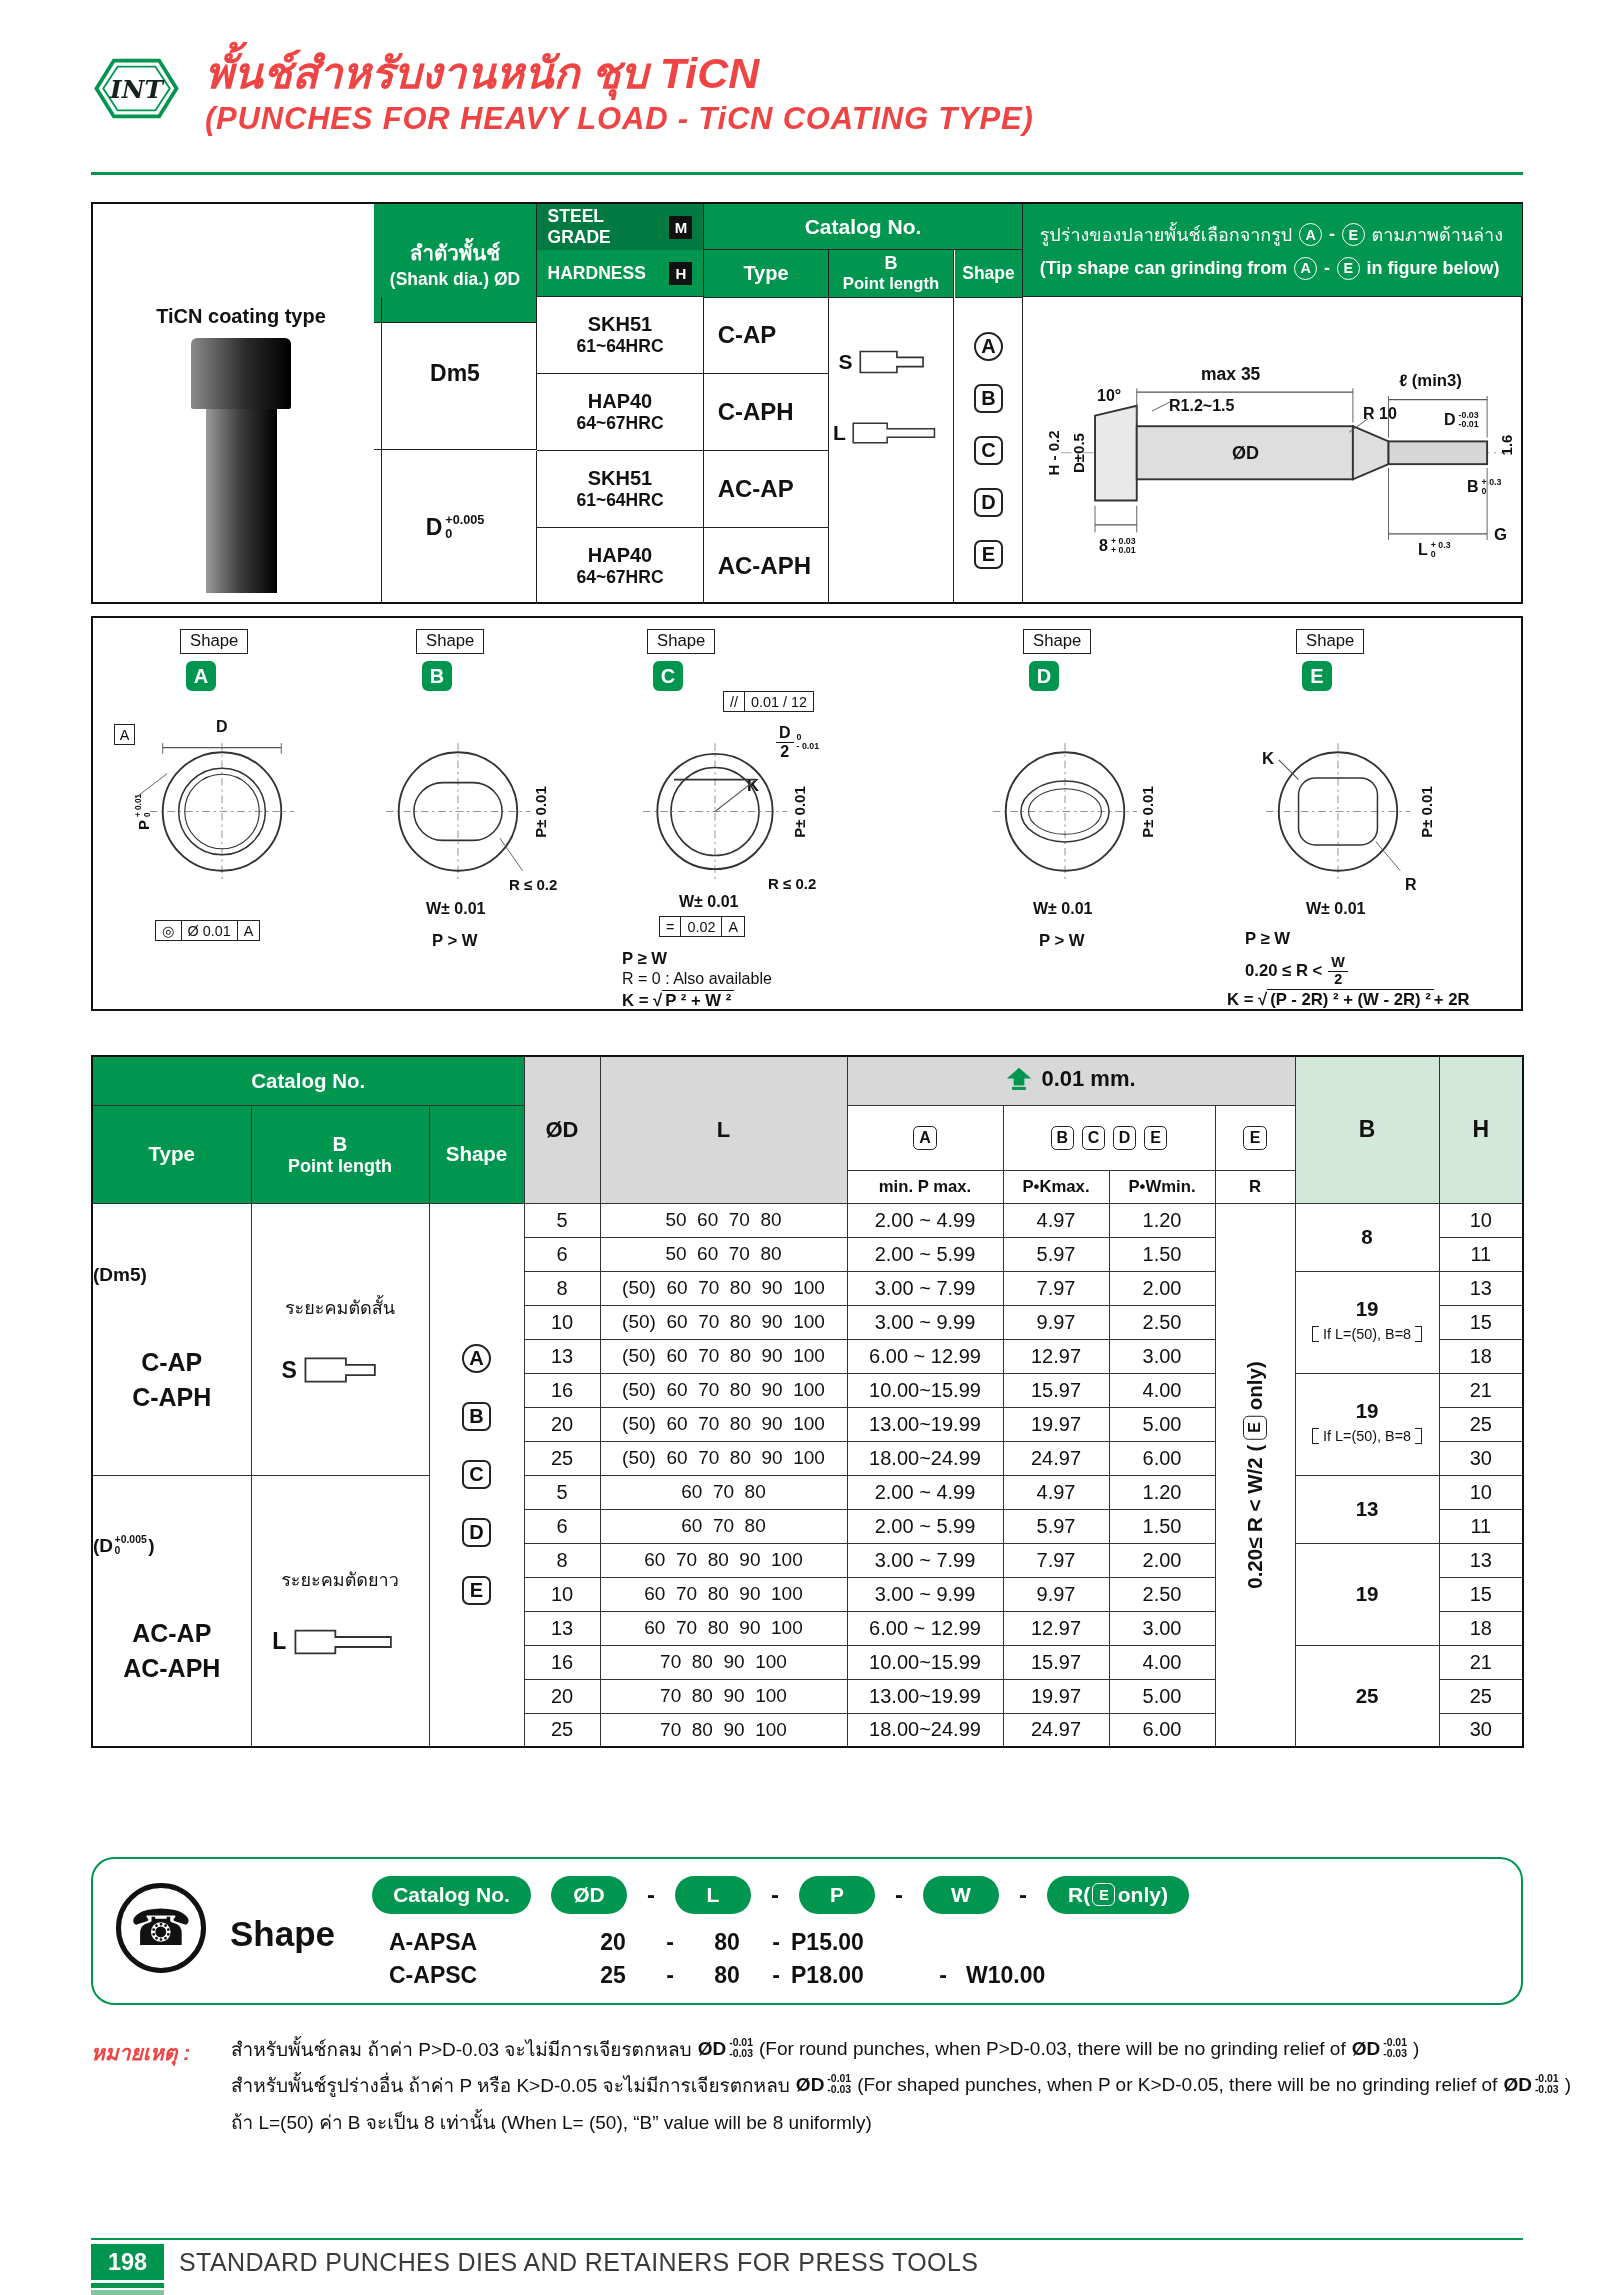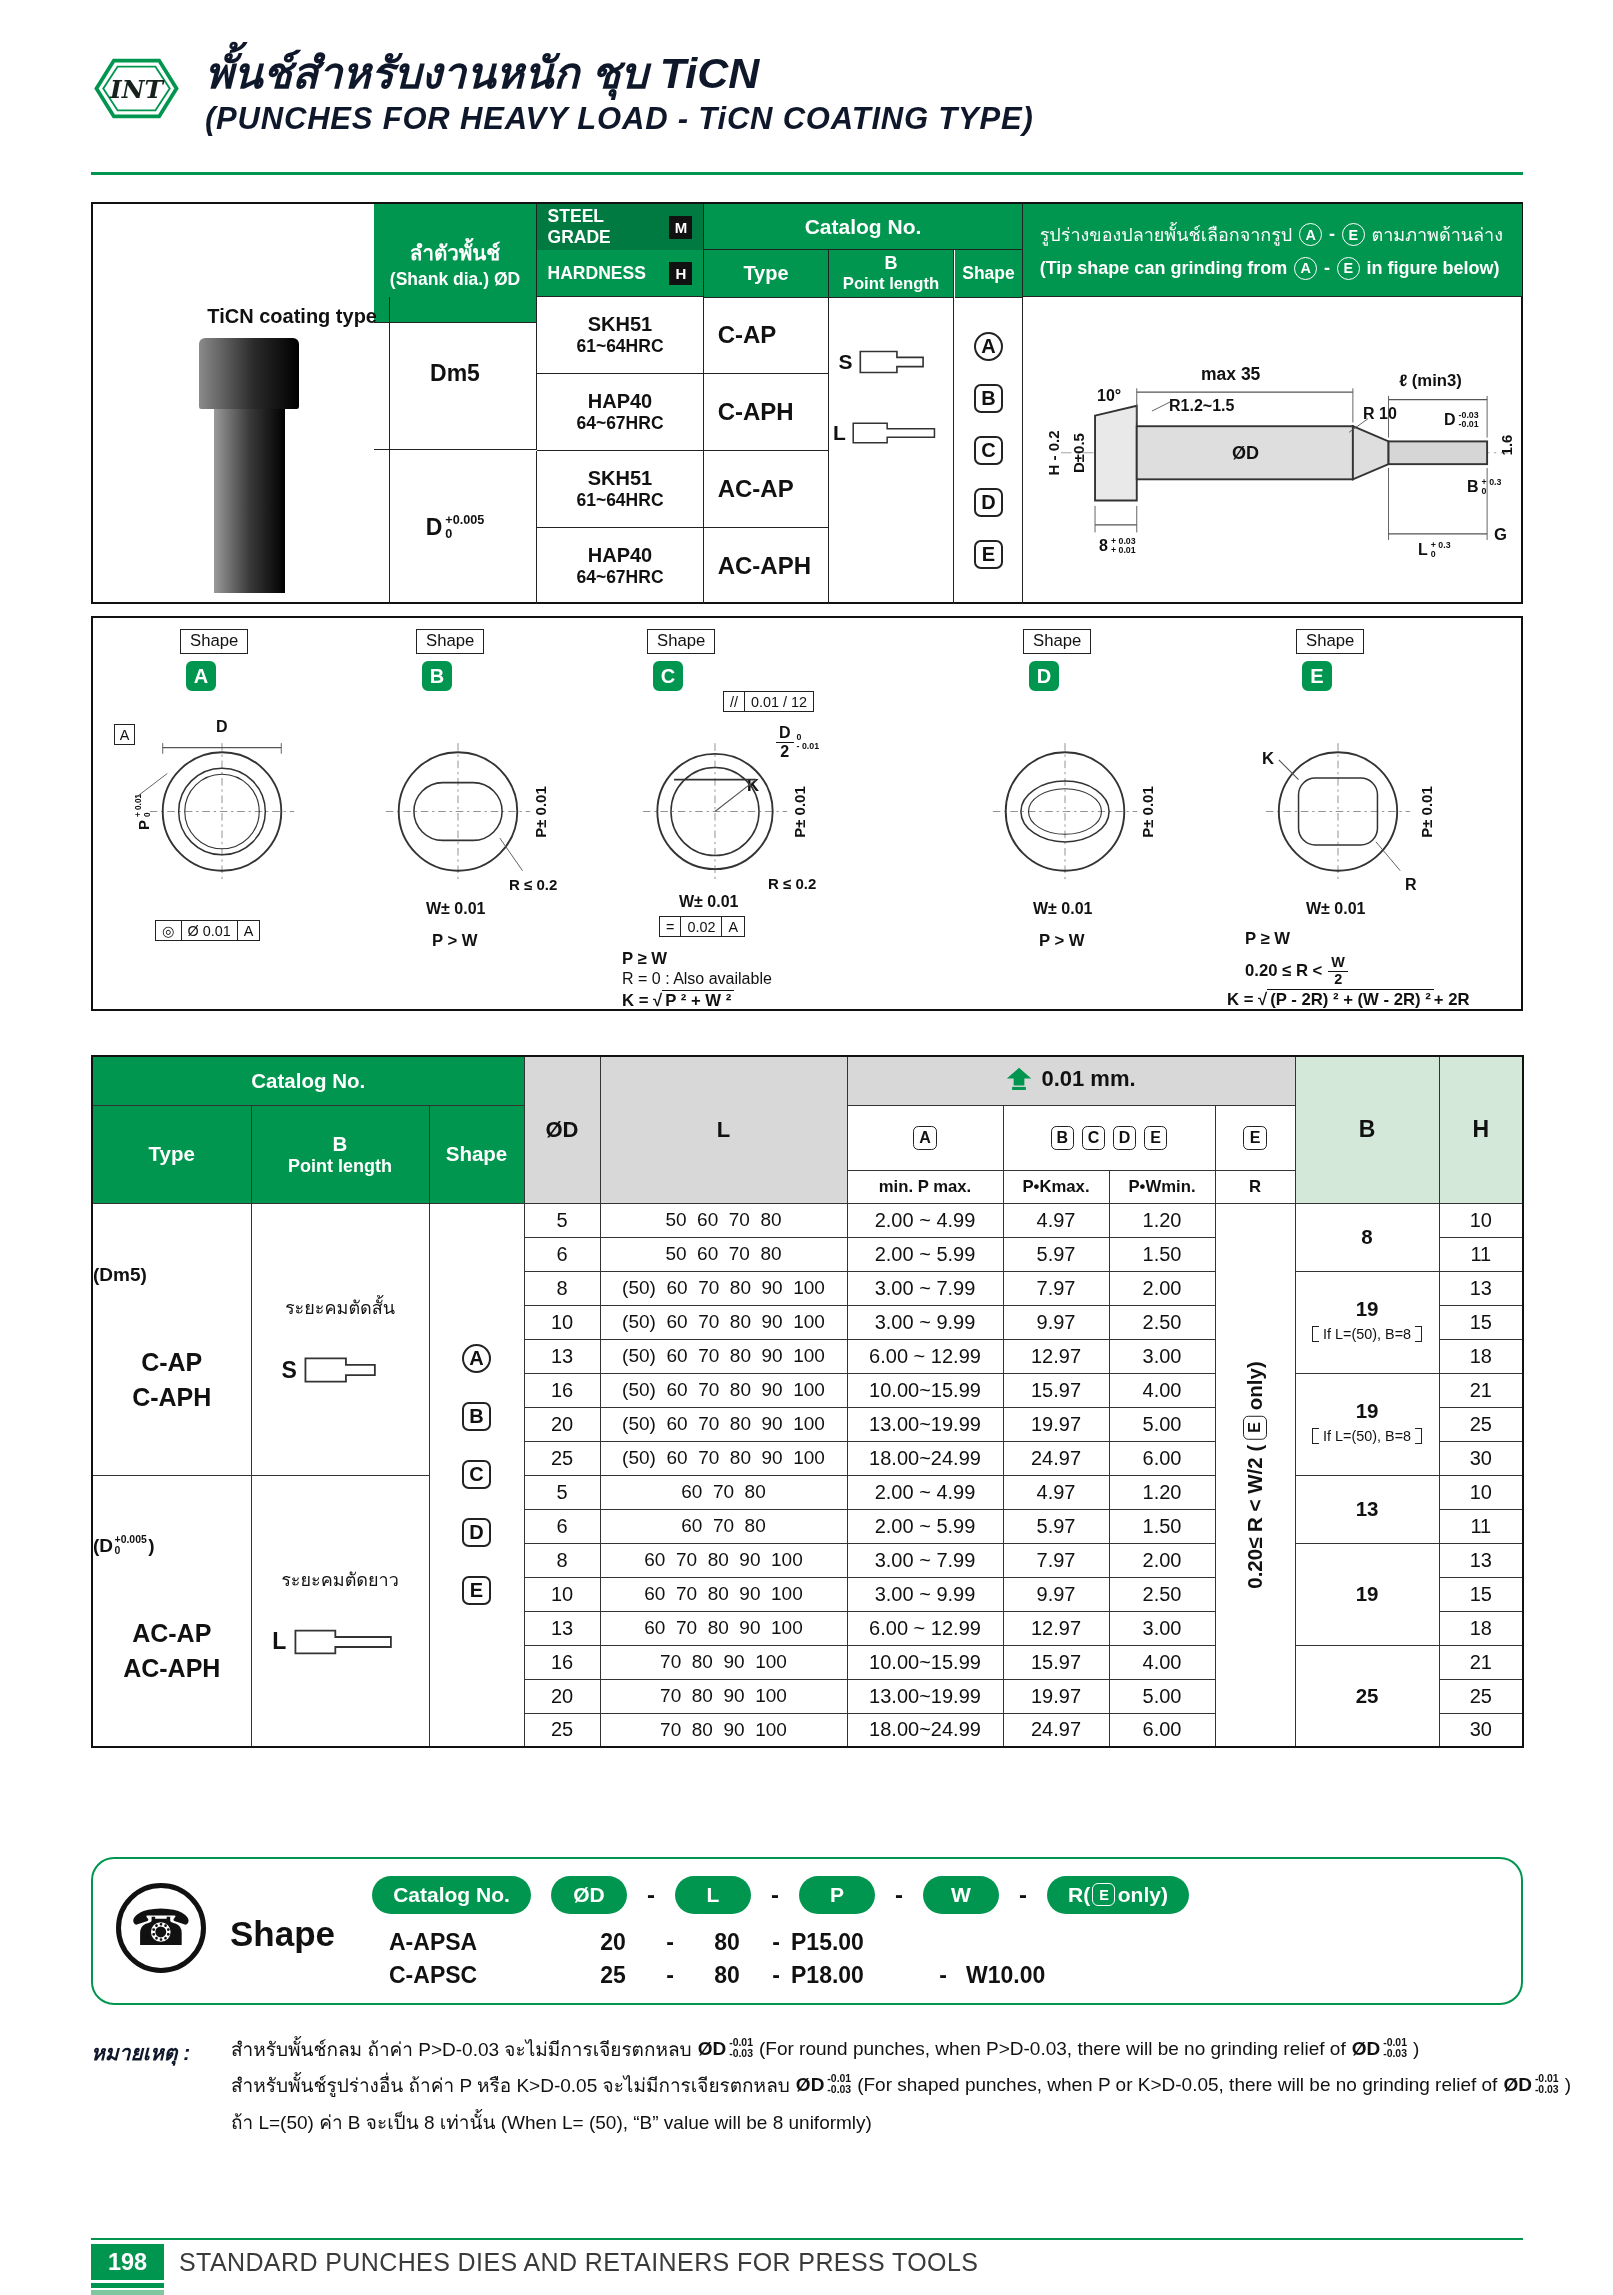--- a/index.html
+++ b/index.html
@@ -1,21 +1,21 @@
 <!DOCTYPE html>
 <html style="font-size:12px"><head>
 <meta charset="utf-8">
 <style>
 *{margin:0;padding:0;box-sizing:border-box}
 html,body{width:1614px;height:2295px}
 body{position:relative;background:#fff;font-family:"Liberation Sans",sans-serif;color:#111;overflow:hidden}
 .abs{position:absolute}
 .b{font-weight:bold}
 .i{font-style:italic}
-.grn{color:#0f172a}
+.grn{color:#ef4444}
 .gbg{background:#00964f;color:#fff}
 
 .tw{display:inline-flex;align-items:center;gap:3px;white-space:nowrap}
 .ts{display:inline-flex;flex-direction:column;line-height:1.05;text-align:left;vertical-align:middle}
 .ts i{font-style:normal;font-size:0.55em}
 
 .fr{display:inline-flex;flex-direction:column;line-height:1.1;text-align:center;vertical-align:middle}
 .fr i{font-style:normal}
 .fr i:first-child{border-bottom:1.5px solid currentColor;padding:0 3px}
 
@@ -129,21 +129,21 @@
     </div>
     <div style="display:flex;align-items:center;gap:6.8px;font-size:18px;font-weight:bold">
       <span>(Tip shape can grinding from</span>
       <span class="bq wline round">A</span>
       <span class="b">-</span>
       <span class="bq wline round">E</span>
       <span>in figure below)</span>
     </div>
   </div>
 
-  <div class="sc" style="left:16px;top:93px;width:281px;height:307px;justify-content:flex-start;align-items:flex-end;padding:7.6px 12px">
+  <div class="sc" style="left:8px;top:93px;width:281px;height:307px;justify-content:flex-start;align-items:center;padding:7.6px 12px">
     <span class="b" style="font-size:20px">TiCN coating type</span>
     <div style="align-self:center;margin-top:10.6px">
       <div style="width:100px;height:71px;background:linear-gradient(90deg,#8a8a8a,#2a2a2a 55%,#000);border-radius:6px 6px 2.3px 2.3px"></div>
       <div style="width:71px;height:184px;margin:0 auto;background:linear-gradient(90deg,#9a9a9a,#3a3a3a 50%,#000)"></div>
     </div>
   </div>
 
   <div class="sc" style="left:281px;top:93px;width:163px;height:153px;border-bottom:1.5px solid #222">
     <span class="b" style="font-size:23px">Dm5</span>
   </div>

